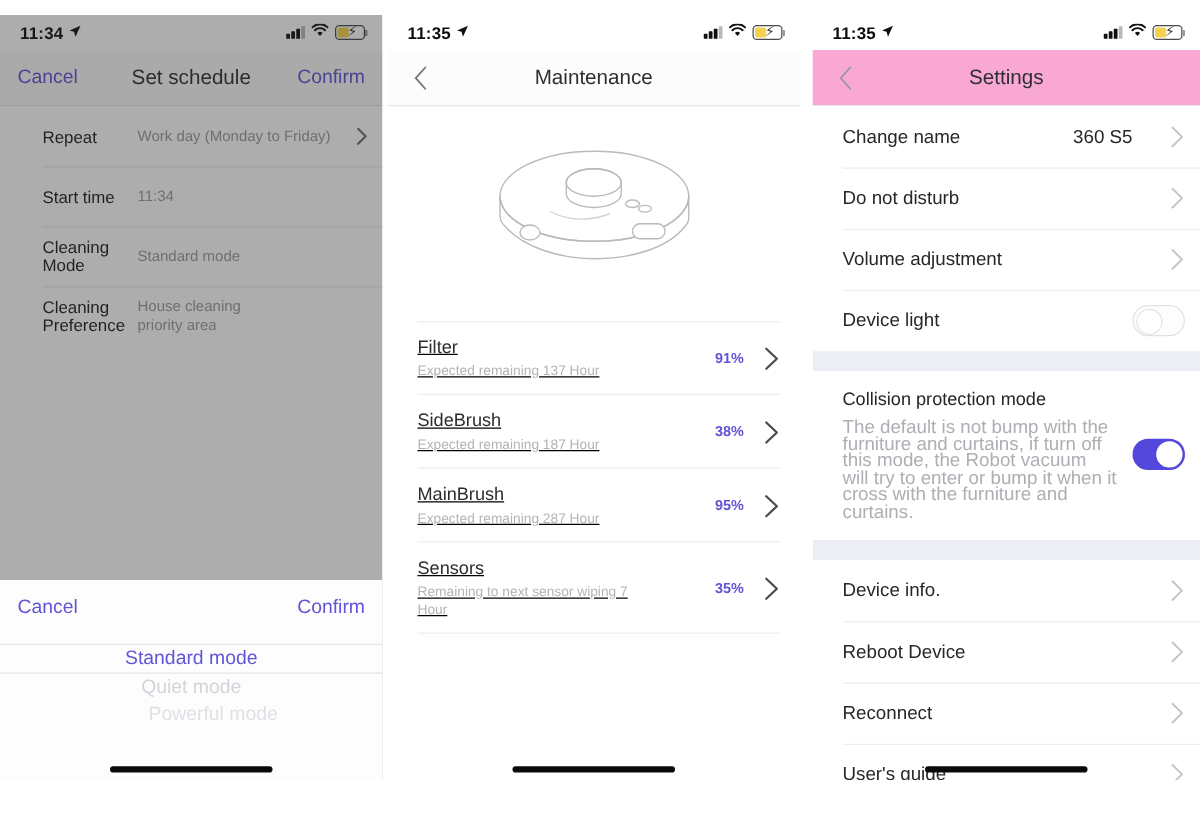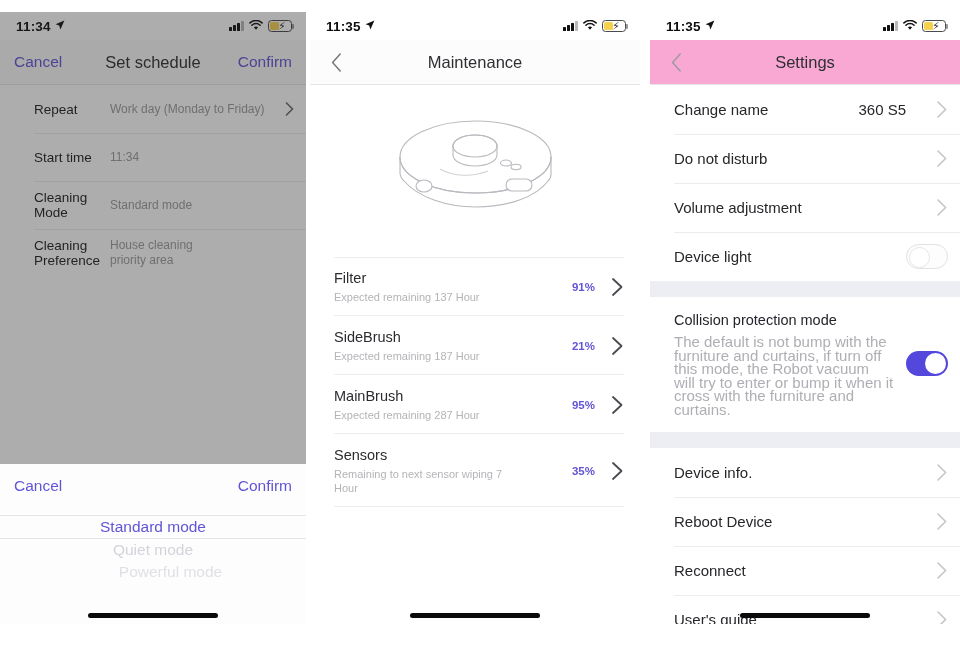--- a/index.html
+++ b/index.html
@@ -88,21 +88,21 @@
   
   #panel-maintenance .navbar { background:#fcfcfc; }
   .robot-area { height:160px; display:flex; align-items:center; justify-content:center; }
   .maint-list { margin-top:12px; }
   .maint-row { position:relative; display:flex; align-items:center;
                padding:12px 16px 12px 24px; min-height:55px; }
   .maint-row::after{ content:""; position:absolute; left:24px; right:16px; bottom:0;
                      height:1px; background:#ededee; }
   .maint-row:first-child::before{ content:""; position:absolute; left:24px; right:16px; top:0;
                      height:1px; background:#ededee; }
-  .maint-texts { flex:1; min-width:0; }
+  .maint-texts { flex:1; min-width:0;text-decoration:underline; }
   .maint-name { font-size:14.5px; color:#2c2c30; line-height:19px; }
   .maint-sub { font-size:11px; color:#b4b4b8; line-height:14px; margin-top:2px; }
   .maint-pct { font-size:11.5px; color:#6254d6; font-weight:bold; margin-right:16px; flex:none; }
   .maint-chev { color:#4a4a50; flex:none; display:flex; align-items:center; }
 
   
   #panel-settings .navbar { background:#f9a8d4;text-decoration:underline; }
   .set-group { background:#ffffff; }
   .set-gap { height:16px; background:#eceef3; }
   .set-row { position:relative; display:flex; align-items:center;
@@ -294,21 +294,21 @@
           <svg width="13" height="20" viewBox="0 0 13 20">
               <path d="M2 2 L10.5 10 L2 18" stroke="#4a4a50" stroke-width="1.8" fill="none" stroke-linecap="round" stroke-linejoin="round"></path>
             </svg>
         </span>
       </div>
       <div class="maint-row">
         <div class="maint-texts">
           <div class="maint-name">SideBrush</div>
           <div class="maint-sub">Expected remaining 187 Hour</div>
         </div>
-        <span class="maint-pct">21%</span>
+        <span class="maint-pct">38%</span>
         <span class="maint-chev">
           <svg width="13" height="20" viewBox="0 0 13 20">
               <path d="M2 2 L10.5 10 L2 18" stroke="#4a4a50" stroke-width="1.8" fill="none" stroke-linecap="round" stroke-linejoin="round"></path>
             </svg>
         </span>
       </div>
       <div class="maint-row">
         <div class="maint-texts">
           <div class="maint-name">MainBrush</div>
           <div class="maint-sub">Expected remaining 287 Hour</div>

